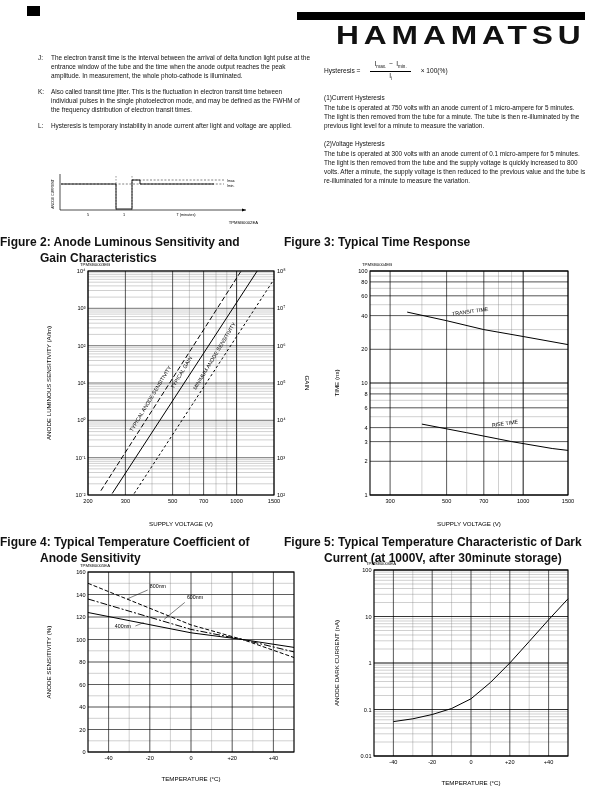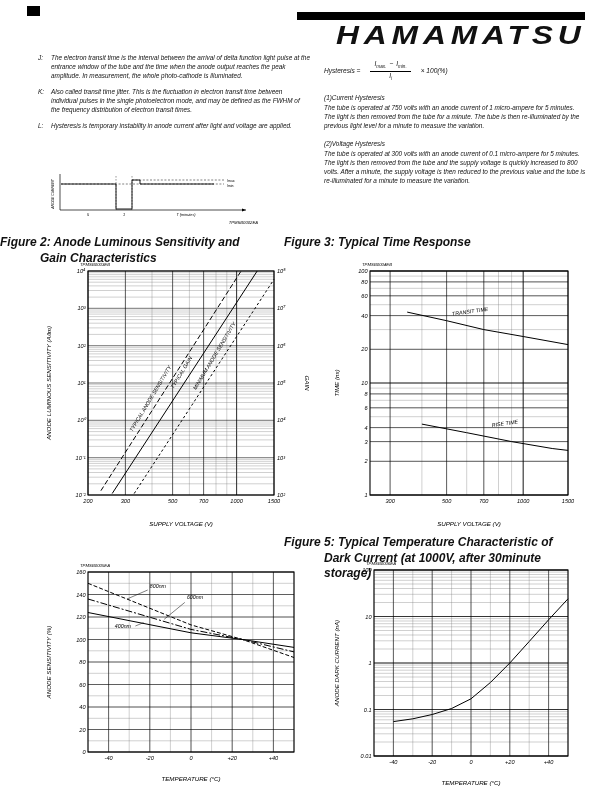--- a/index.html
+++ b/index.html
@@ -1,17 +1,17 @@
 <!DOCTYPE html>
 <html><head>
 <meta charset="utf-8">
 <style>
   html,body{margin:0;padding:0;background:#ffffff;}
   .page{position:relative;width:612px;height:792px;background:#fff;overflow:hidden;
-        font-family:"Liberation Sans",sans-serif;color:#111;font-style:italic;}
+        font-family:"Liberation Sans",sans-serif;color:#111;}
   .corner-mark{position:absolute;left:27px;top:6px;width:13px;height:10px;background:#000;}
   .header-bar{position:absolute;right:27px;top:12px;width:288px;height:8px;background:#000;}
   .brand{position:absolute;right:27px;top:20px;font-size:26px;font-weight:800;letter-spacing:4px;
          transform:scaleX(1.22);transform-origin:100% 50%;white-space:nowrap;}
   .notes{position:absolute;left:38px;top:54px;width:272px;}
   .note{display:flex;margin-bottom:7px;font-size:6.4px;line-height:1.4;}
   .note-label{width:13px;flex:none;}
   .note-text{flex:1;}
   .timing{position:absolute;left:46px;top:168px;}
   .rtext{position:absolute;left:324px;top:60px;width:263px;font-size:6.4px;line-height:1.4;}
@@ -264,20 +264,21 @@
       <rect x="40" y="14" width="198" height="224" fill="none" stroke="#000" stroke-width="1.1"></rect>
       <polyline points="77.2,55.1 116.6,63.7 153.8,72.6 193.2,79.5 238.0,87.6" fill="none" stroke="#000" stroke-width="1"></polyline>
       <text font-size="5.3" text-anchor="middle" transform="translate(140.4,56.2) rotate(-8)">TRANSIT TIME</text>
       <polyline points="91.9,167.1 136.7,175.7 181.6,184.6 222.2,191.5 238.0,193.4" fill="none" stroke="#000" stroke-width="1"></polyline>
       <text font-size="5.3" text-anchor="middle" transform="translate(175.2,168.2) rotate(-8)">RISE TIME</text>
       <text x="32" y="9" font-size="4.3">TPMSB0004EB</text>
       <text x="139.0" y="269" font-size="6.2" text-anchor="middle">SUPPLY VOLTAGE (V)</text>
       <text font-size="6.2" text-anchor="middle" transform="translate(9,126.0) rotate(-90)">TIME (ns)</text>
     </svg>
 
+  <div class="caption cap4">Figure 4: Typical Temperature Coefficient of Anode Sensitivity</div>
   <svg class="fig4" width="268" height="226">
       <line x1="46.0" x2="46.0" y1="14" y2="194" stroke="#777" stroke-width="0.35"></line>
       <line x1="66.6" x2="66.6" y1="14" y2="194" stroke="#777" stroke-width="0.35"></line>
       <line x1="87.2" x2="87.2" y1="14" y2="194" stroke="#777" stroke-width="0.35"></line>
       <line x1="107.8" x2="107.8" y1="14" y2="194" stroke="#777" stroke-width="0.35"></line>
       <line x1="128.4" x2="128.4" y1="14" y2="194" stroke="#777" stroke-width="0.35"></line>
       <line x1="149.0" x2="149.0" y1="14" y2="194" stroke="#777" stroke-width="0.35"></line>
       <line x1="169.6" x2="169.6" y1="14" y2="194" stroke="#777" stroke-width="0.35"></line>
       <line x1="190.2" x2="190.2" y1="14" y2="194" stroke="#777" stroke-width="0.35"></line>
       <line x1="210.8" x2="210.8" y1="14" y2="194" stroke="#777" stroke-width="0.35"></line>

